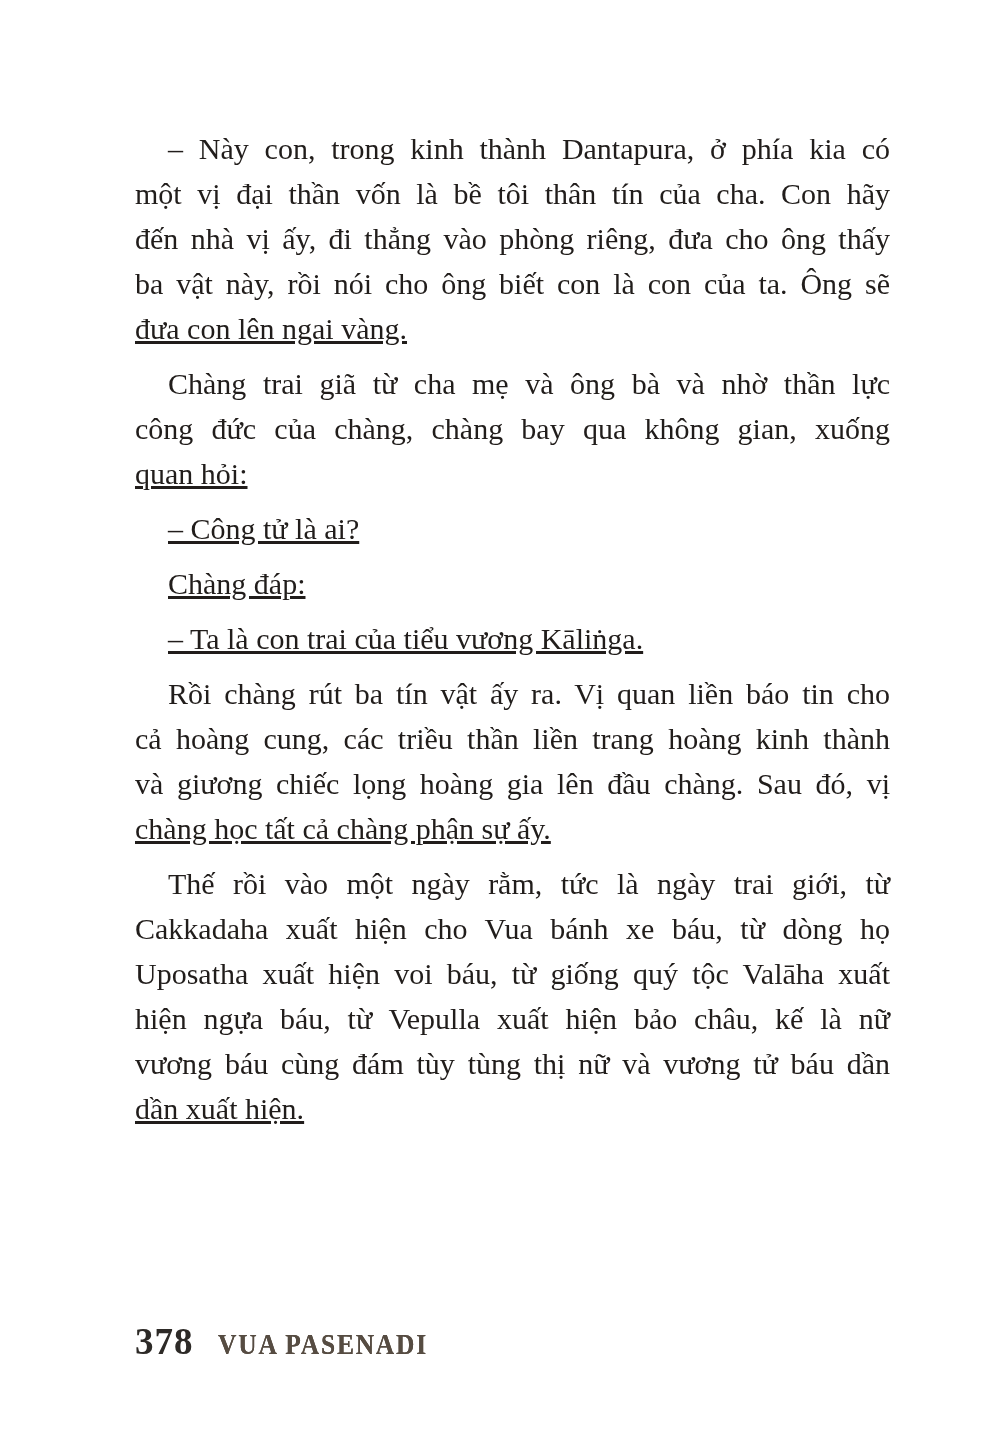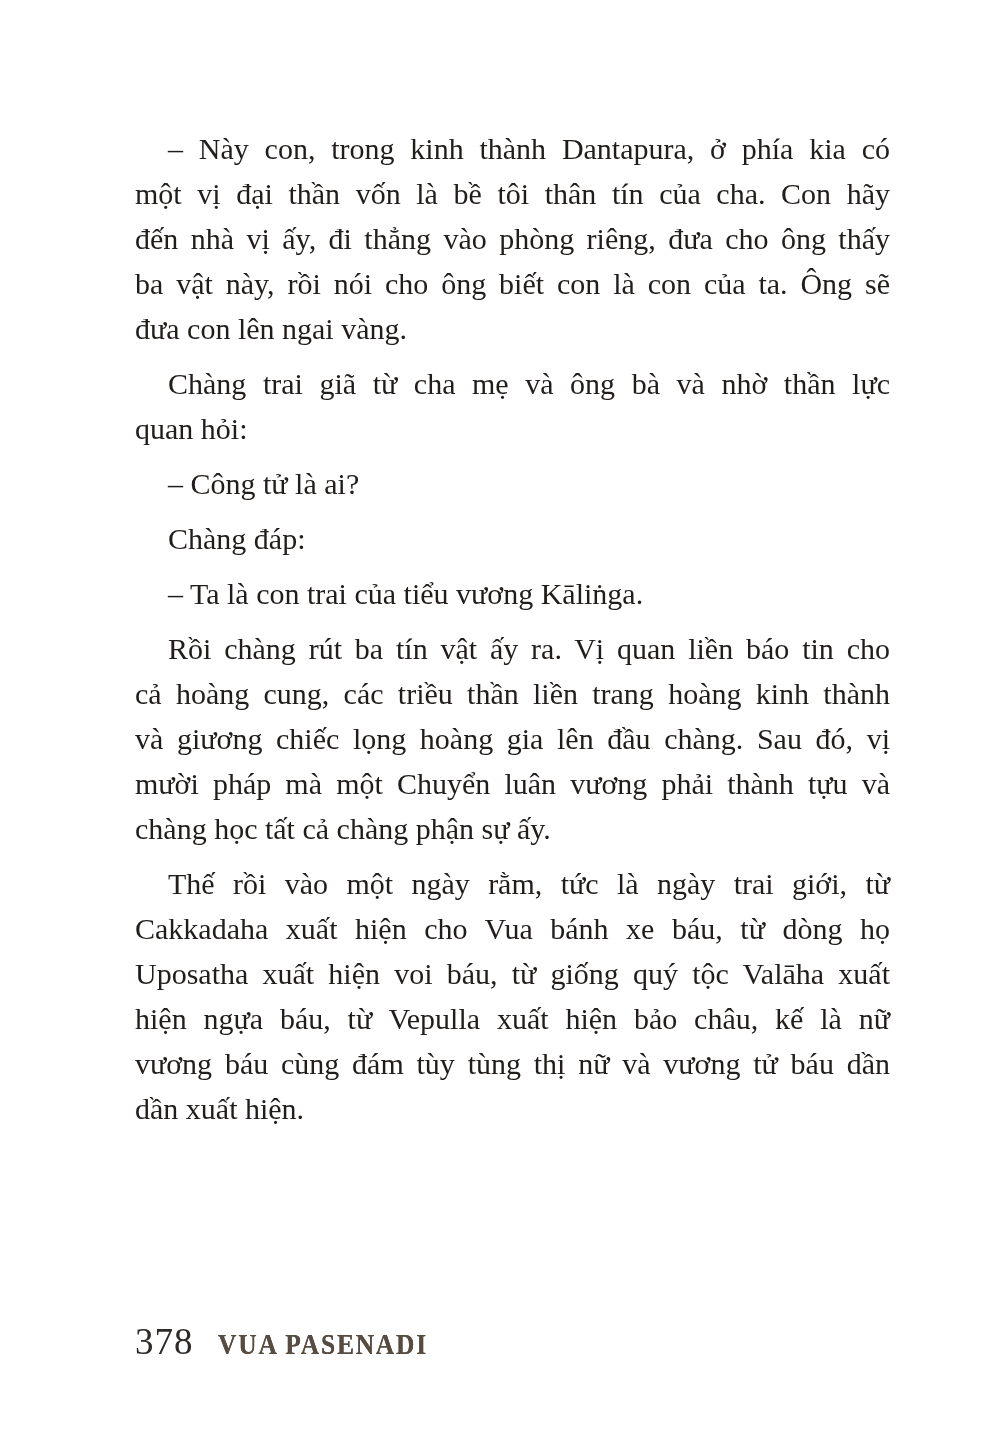--- a/index.html
+++ b/index.html
@@ -38,34 +38,36 @@
     white-space: normal;
   }
 
   .line.indent {
     padding-left: 33px;
   }
 
   .line.last {
     text-align: left;
     text-align-last: left;
+    text-decoration: underline;
   }
 
   .footer {
     position: absolute;
     left: 135px;
     top: 1320px;
     display: flex;
     align-items: baseline;
   }
 
   .page-number {
     font-size: 37px;
     color: #2d2a27;
     letter-spacing: 1px;
+    font-weight: bold;
   }
 
   .running-title {
     margin-left: 24px;
     font-size: 29px;
     font-weight: bold;
     letter-spacing: 2px;
     color: #564c42;
     transform: scaleX(0.88);
     transform-origin: left bottom;
@@ -81,36 +83,36 @@
 
   <div class="paragraph">
         <div class="line indent">– Này con, trong kinh thành Dantapura, ở phía kia có</div>
         <div class="line">một vị đại thần vốn là bề tôi thân tín của cha. Con hãy</div>
         <div class="line">đến nhà vị ấy, đi thẳng vào phòng riêng, đưa cho ông thấy</div>
         <div class="line">ba vật này, rồi nói cho ông biết con là con của ta. Ông sẽ</div>
         <div class="line last">đưa con lên ngai vàng.</div>
       </div>
       <div class="paragraph">
         <div class="line indent">Chàng trai giã từ cha mẹ và ông bà và nhờ thần lực</div>
+        <div class="line">công đức của chàng, chàng bay qua không gian, xuống</div>
         <div class="line last">quan hỏi:</div>
       </div>
       <div class="paragraph">
         <div class="line indent last">– Công tử là ai?</div>
       </div>
       <div class="paragraph">
         <div class="line indent last">Chàng đáp:</div>
       </div>
       <div class="paragraph">
         <div class="line indent last">– Ta là con trai của tiểu vương Kāliṅga.</div>
       </div>
       <div class="paragraph">
         <div class="line indent">Rồi chàng rút ba tín vật ấy ra. Vị quan liền báo tin cho</div>
         <div class="line">cả hoàng cung, các triều thần liền trang hoàng kinh thành</div>
         <div class="line">và giương chiếc lọng hoàng gia lên đầu chàng. Sau đó, vị</div>
-        <div class="line">mười pháp mà một Chuyển luân vương phải thành tựu và</div>
         <div class="line last">chàng học tất cả chàng phận sự ấy.</div>
       </div>
       <div class="paragraph">
         <div class="line indent">Thế rồi vào một ngày rằm, tức là ngày trai giới, từ</div>
         <div class="line">Cakkadaha xuất hiện cho Vua bánh xe báu, từ dòng họ</div>
         <div class="line">Uposatha xuất hiện voi báu, từ giống quý tộc Valāha xuất</div>
         <div class="line">hiện ngựa báu, từ Vepulla xuất hiện bảo châu, kế là nữ</div>
         <div class="line">vương báu cùng đám tùy tùng thị nữ và vương tử báu dần</div>
         <div class="line last">dần xuất hiện.</div>
       </div>

